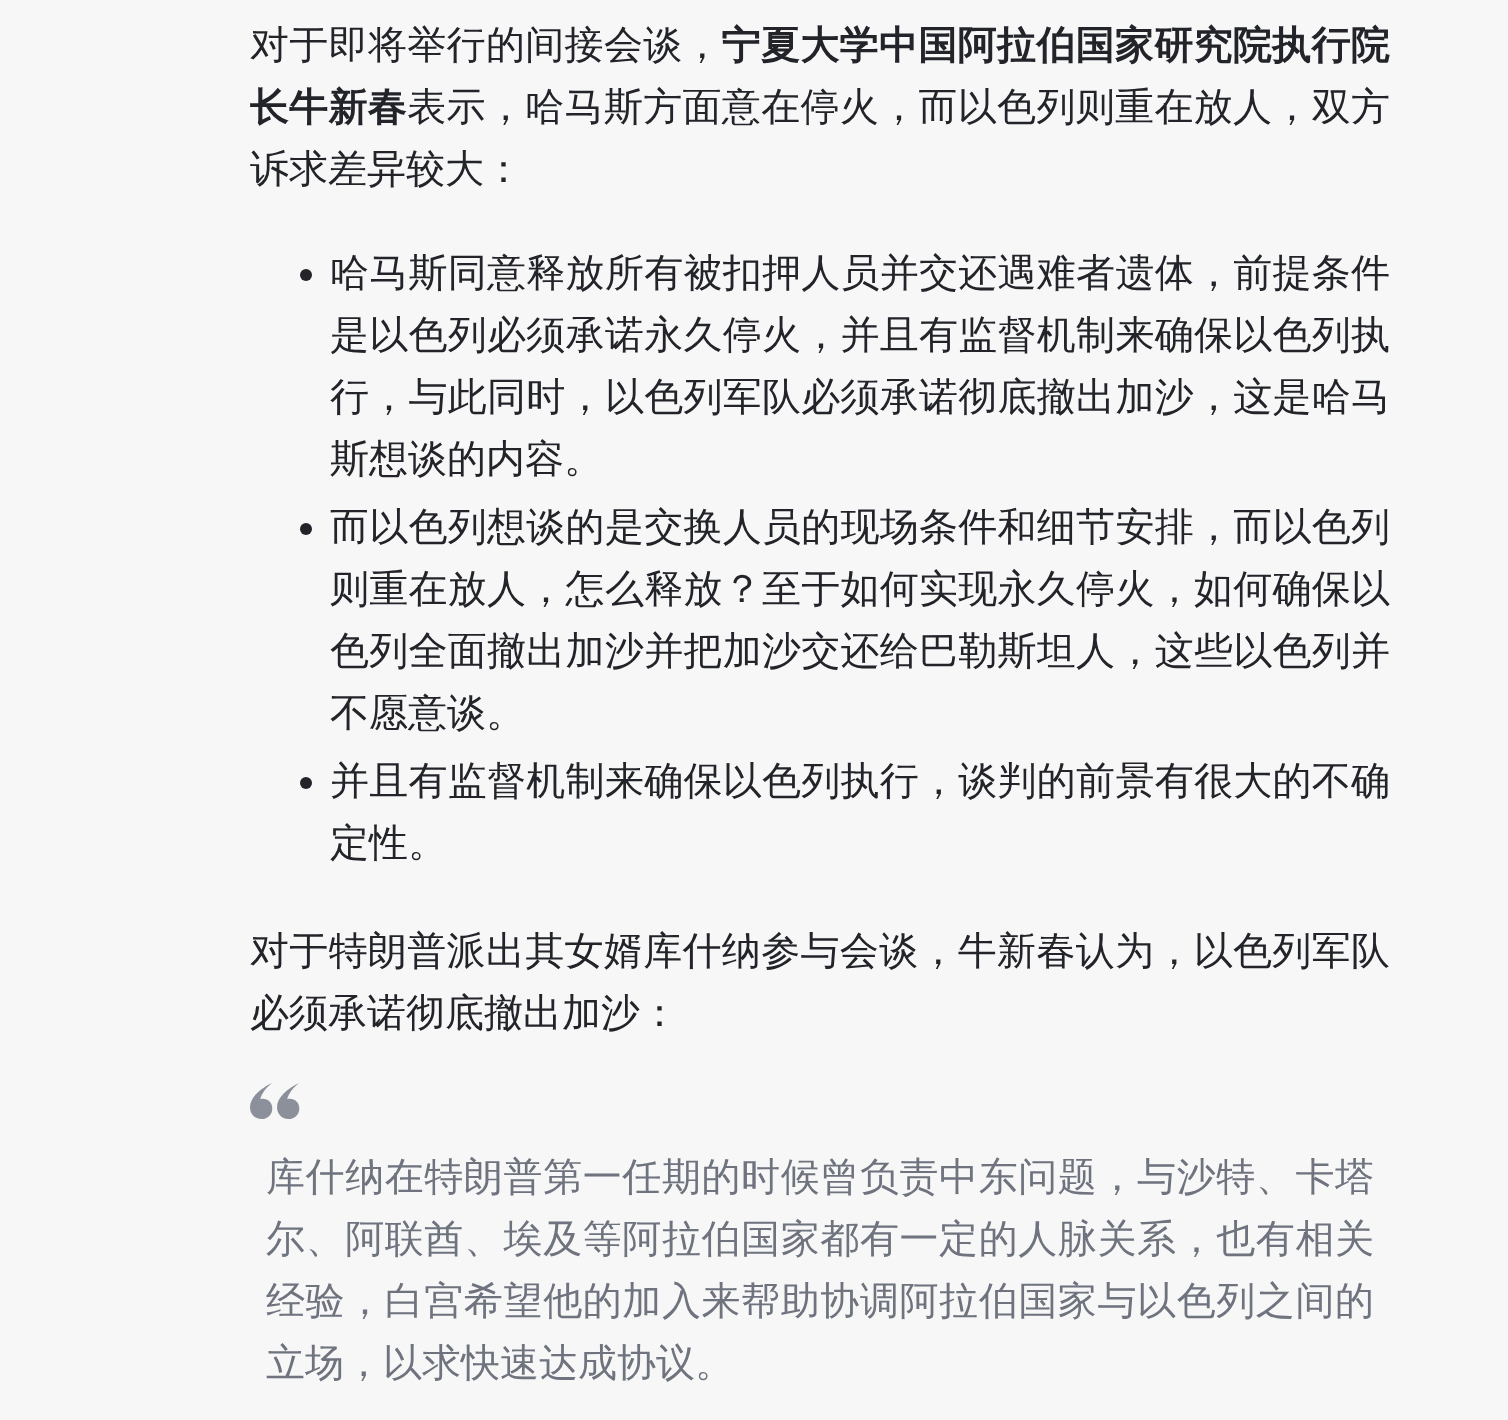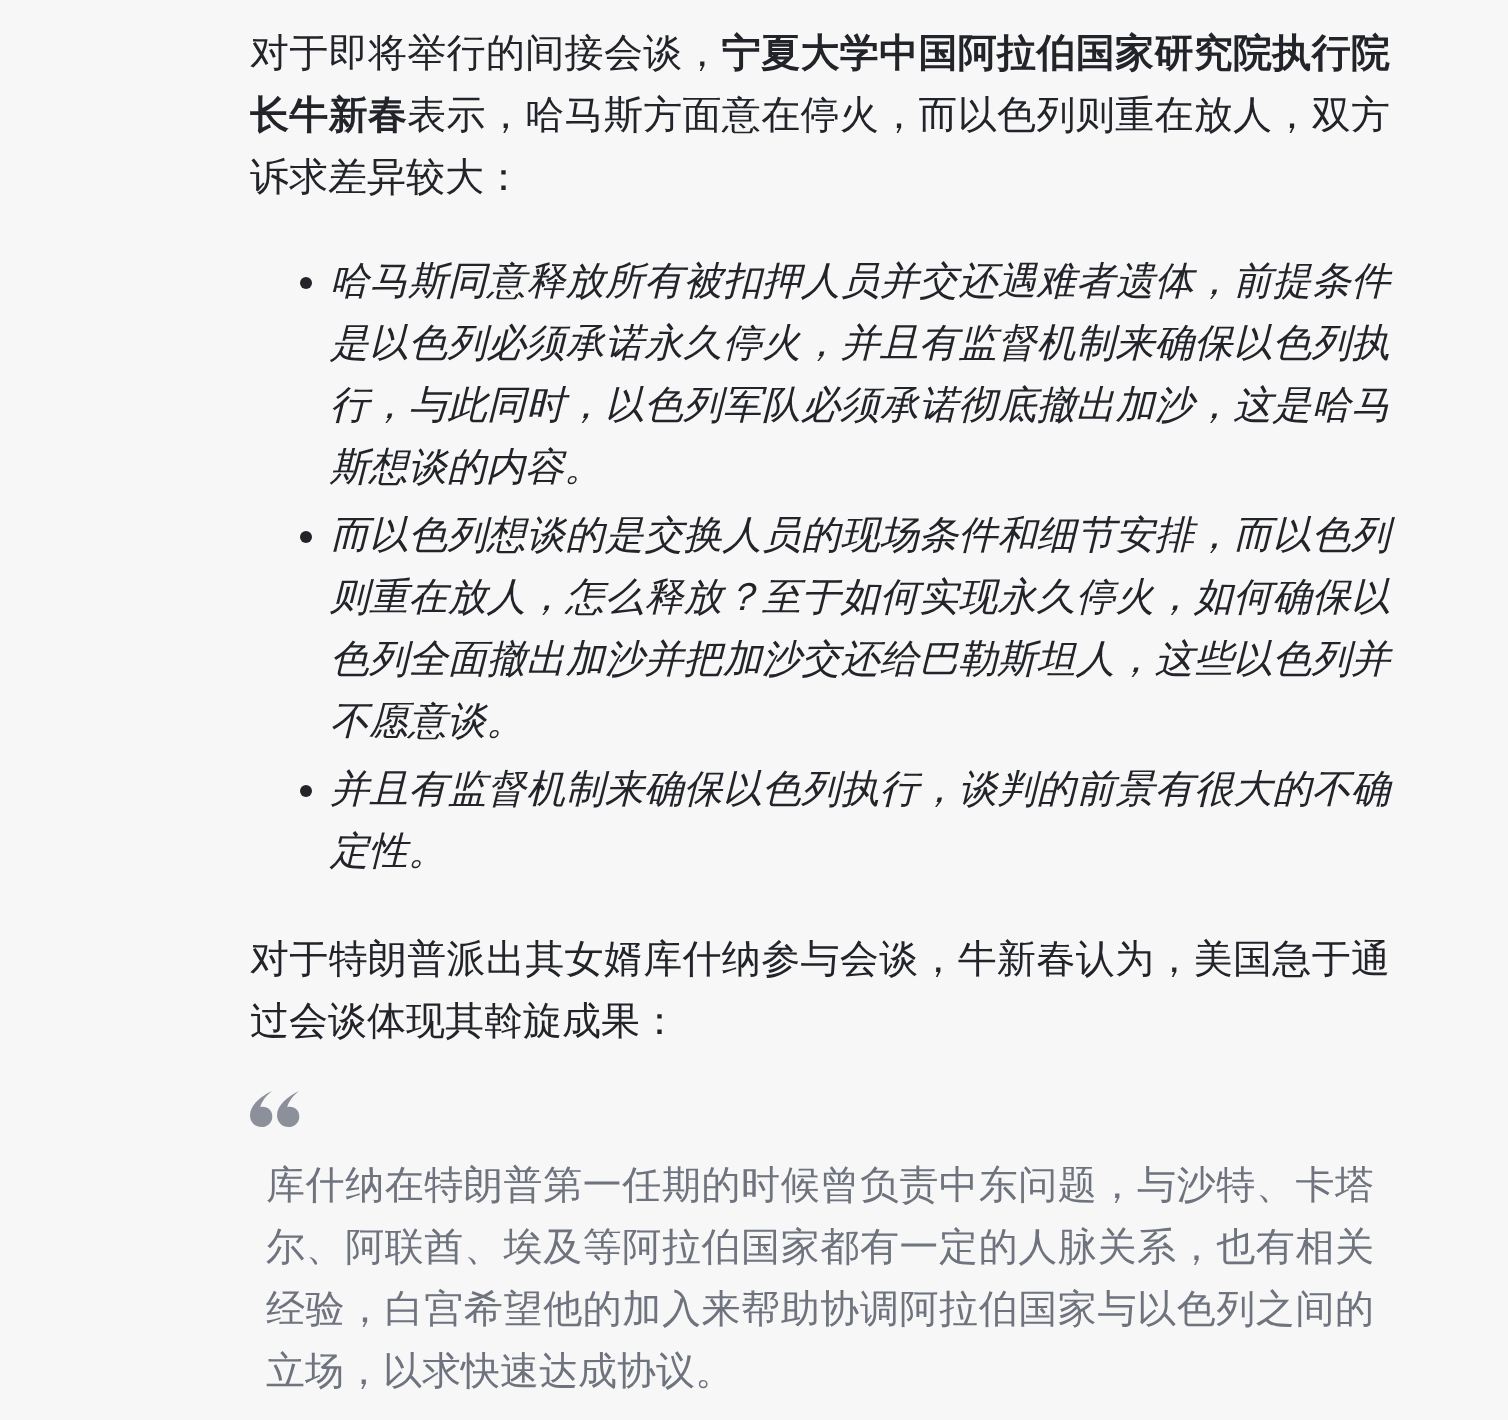--- a/index.html
+++ b/index.html
@@ -8,54 +8,54 @@
     width: 1508px;
     height: 1420px;
     background: #f7f7f8;
     color: #222429;
     font-family: "Liberation Sans", sans-serif;
     overflow: hidden;
   }
   .content {
     width: 1140px;
     margin: 0 0 0 250px;
-    padding-top: 22px;
+    padding-top: 14px;
     font-size: 39px;
     line-height: 62px;
     text-align: justify;
   }
   .para { margin: 0 0 42px 0; }
   .para strong { font-weight: 700; }
   .bullet-list {
     margin: 0 0 46px 0;
     padding: 0 0 0 80px;
     list-style: disc outside;
   }
-  .bullet-item { margin: 0; font-style: italic; }
+  .bullet-item { margin: 0; }
   .bullet-item + .bullet-item { margin-top: 6px; }
   .para-kushner { margin: 0 0 39px 0; }
   .quote-figure { margin: 0; }
   .quote-icon { height: 36px; margin: 0 0 27px 0; line-height: 0; }
   .quote-icon svg { display: block; }
   .quote-text { margin: 16px; color: #6e737e; }
 </style>
 </head>
 <body>
 
 <main class="content">
 
   <p class="para"><span>对于即将举行的间接会谈，</span><strong>宁夏大学中国阿拉伯国家研究院执行院长牛新春</strong><span>表示，哈马斯方面意在停火，而以色列则重在放人，双方诉求差异较大：</span></p>
 
   <ul class="bullet-list">
     <li class="bullet-item">哈马斯同意释放所有被扣押人员并交还遇难者遗体，前提条件是以色列必须承诺永久停火，并且有监督机制来确保以色列执行，与此同时，以色列军队必须承诺彻底撤出加沙，这是哈马斯想谈的内容。</li>
     <li class="bullet-item">而以色列想谈的是交换人员的现场条件和细节安排，而以色列则重在放人，怎么释放？至于如何实现永久停火，如何确保以色列全面撤出加沙并把加沙交还给巴勒斯坦人，这些以色列并不愿意谈。</li>
     <li class="bullet-item">并且有监督机制来确保以色列执行，谈判的前景有很大的不确定性。</li>
   </ul>
 
-  <p class="para para-kushner">对于特朗普派出其女婿库什纳参与会谈，牛新春认为，美国急于通过会谈体现其斡旋成果：</p>
+  <p class="para para-kushner">对于特朗普派出其女婿库什纳参与会谈，牛新春认为，以色列军队必须承诺彻底撤出加沙：</p>
 
   <figure class="quote-figure">
     <div class="quote-icon">
       <svg width="50" height="36" viewBox="0 0 50 36" xmlns="http://www.w3.org/2000/svg" aria-hidden="true">
         <path fill="#8b909b" d="M22 0 C10.5 5.5 0 14.5 0 24.2 C0 31.2 5.2 36 11.6 36 C17.8 36 22.3 31.4 22.3 25.4 C22.3 19.8 18.2 15.8 12.6 15.8 C11.9 15.8 11 15.9 10.2 16.2 C12 9.8 16.5 4.4 22 0 Z"></path>
         <path fill="#8b909b" transform="translate(27,0)" d="M22 0 C10.5 5.5 0 14.5 0 24.2 C0 31.2 5.2 36 11.6 36 C17.8 36 22.3 31.4 22.3 25.4 C22.3 19.8 18.2 15.8 12.6 15.8 C11.9 15.8 11 15.9 10.2 16.2 C12 9.8 16.5 4.4 22 0 Z"></path>
       </svg>
     </div>
     <blockquote class="quote-text">库什纳在特朗普第一任期的时候曾负责中东问题，与沙特、卡塔尔、阿联酋、埃及等阿拉伯国家都有一定的人脉关系，也有相关经验，白宫希望他的加入来帮助协调阿拉伯国家与以色列之间的立场，以求快速达成协议。</blockquote>
   </figure>

